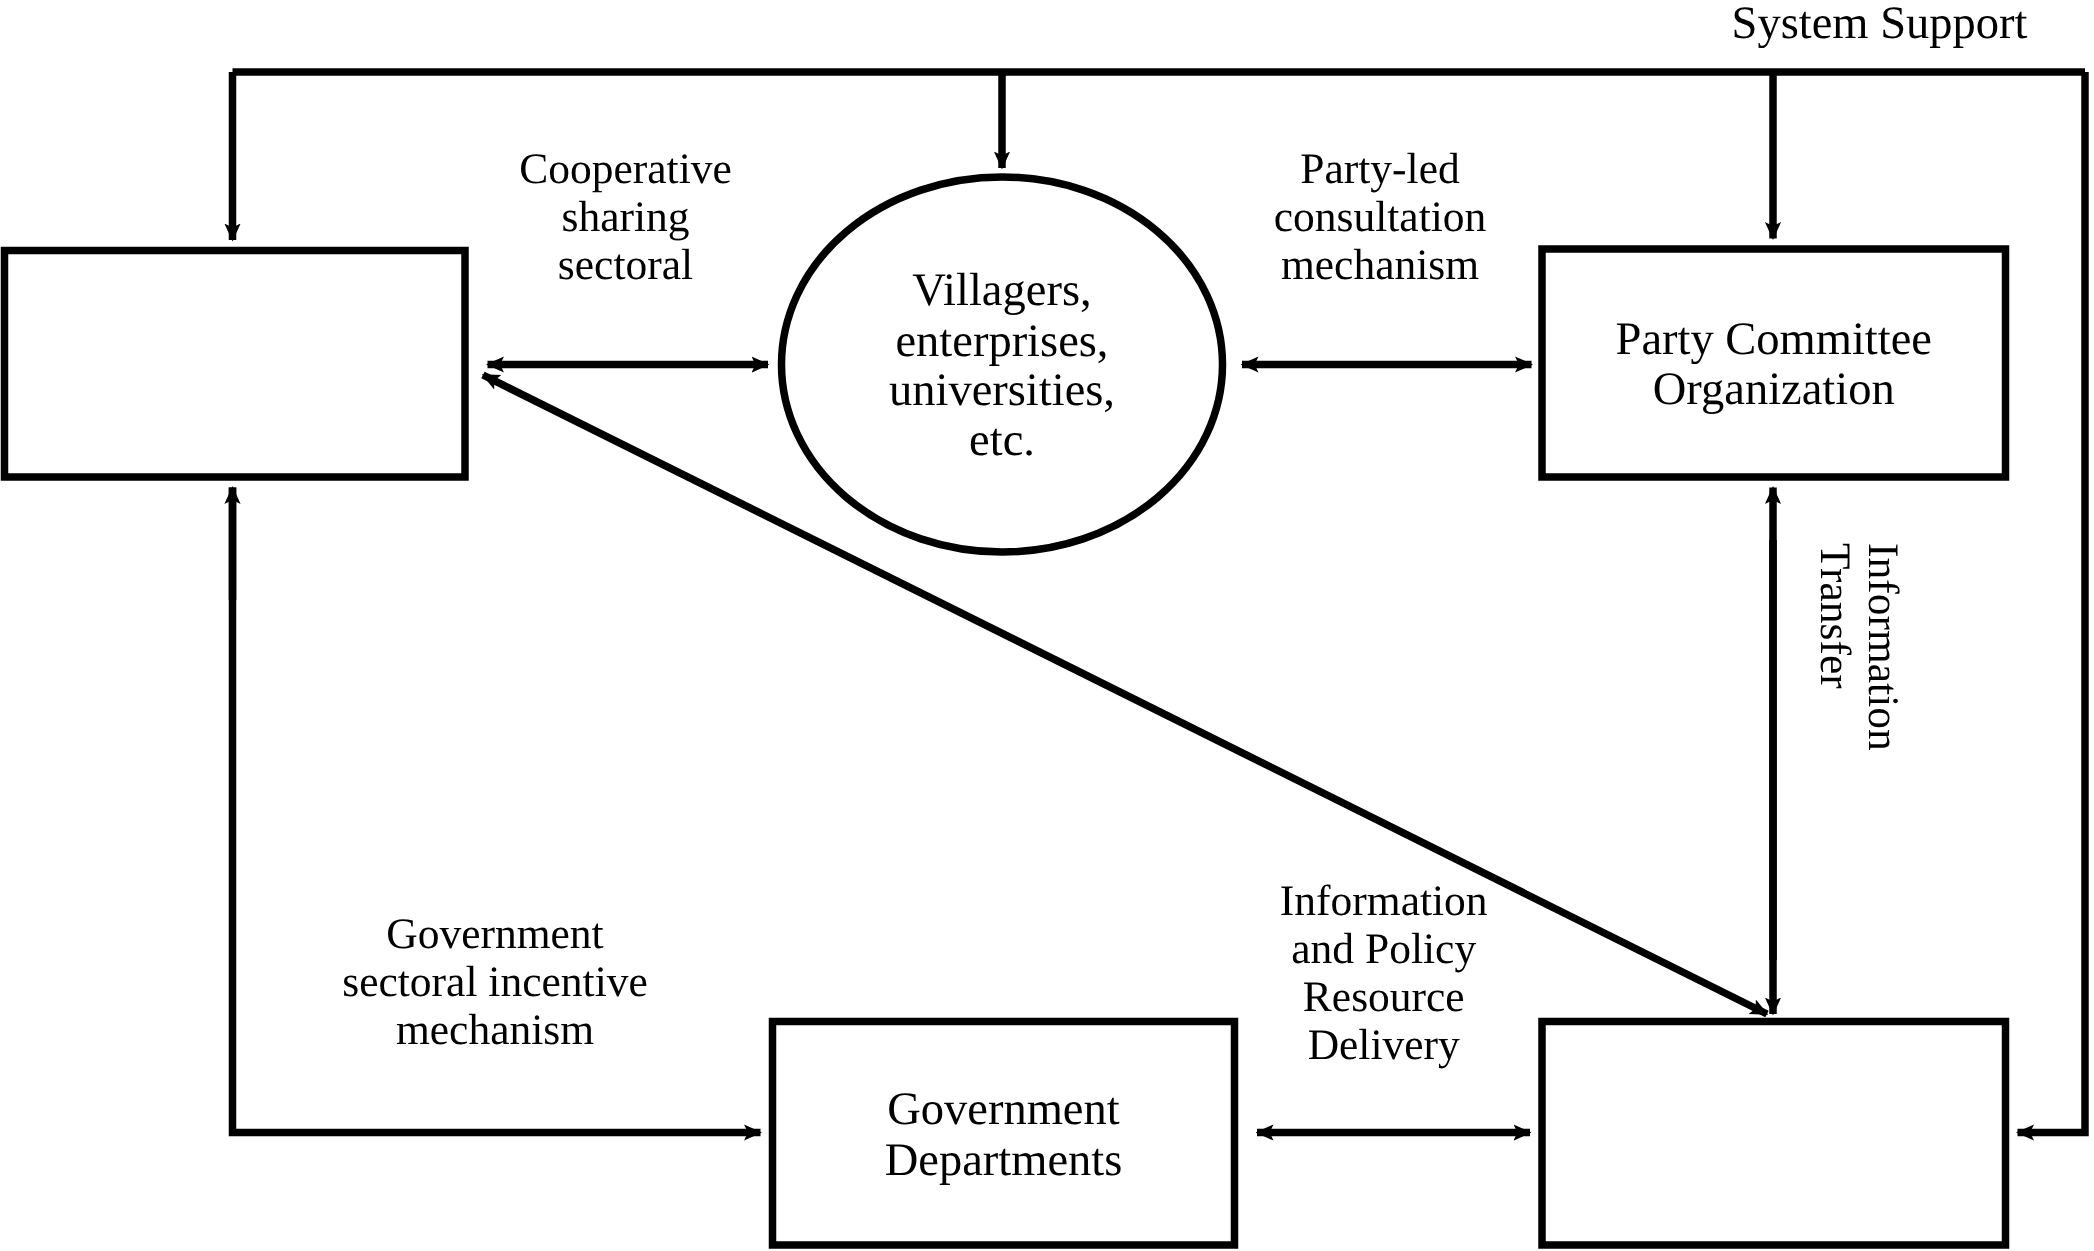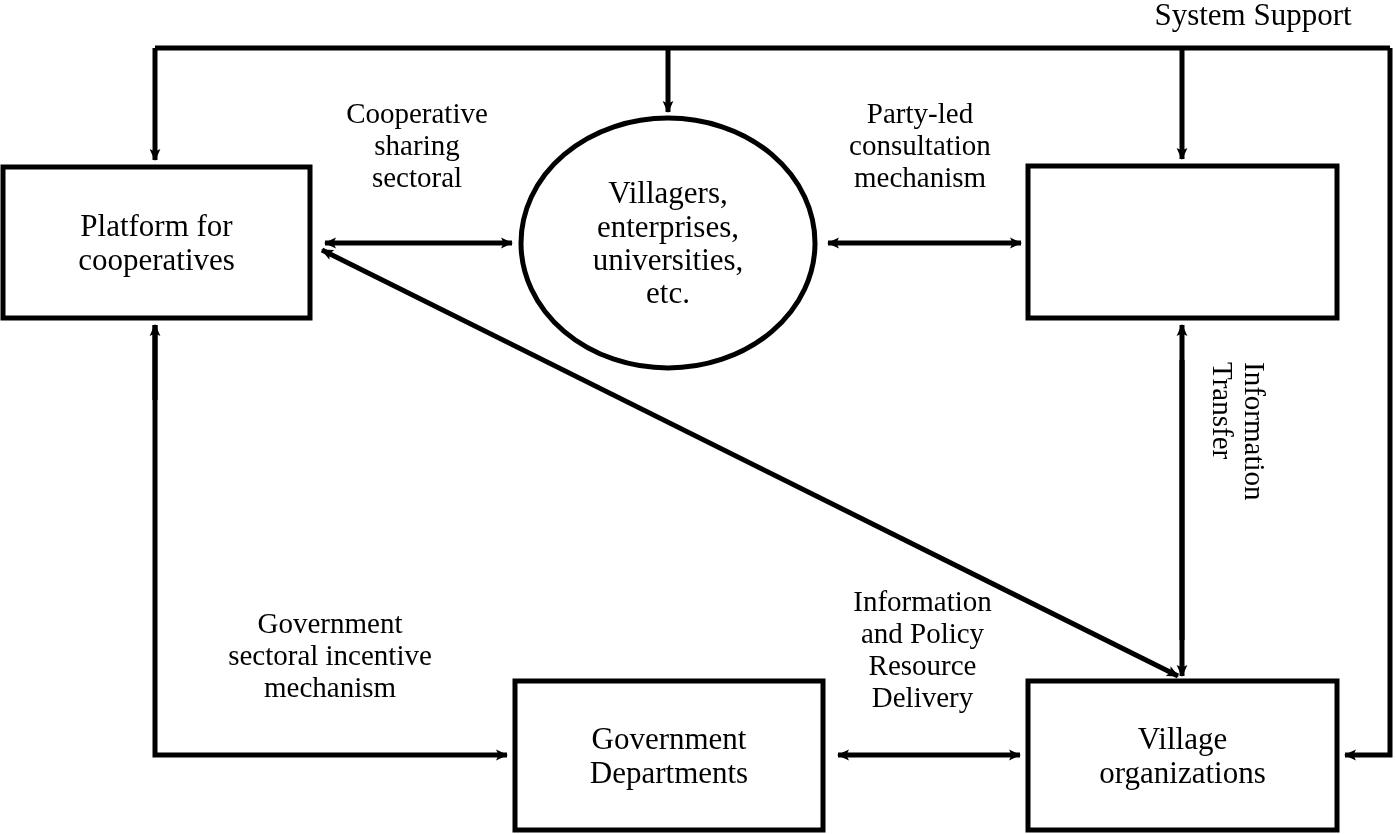--- a/index.html
+++ b/index.html
@@ -105,34 +105,32 @@
     <path d="M 828 243 L 1021 243" fill="none" stroke="#000000" stroke-width="5" marker-start="url(#ah)" marker-end="url(#ah)"></path>
 
     <path d="M 322 250 L 1178 676" fill="none" stroke="#000000" stroke-width="5" marker-start="url(#ah)" marker-end="url(#ah)"></path>
 
     <path d="M 1182 640 L 1182 325" fill="none" stroke="#000000" stroke-width="5" marker-end="url(#ah)"></path>
     <path d="M 1182 360 L 1182 676" fill="none" stroke="#000000" stroke-width="5" marker-end="url(#ah)"></path>
 
     <path d="M 838 755 L 1020 755" fill="none" stroke="#000000" stroke-width="5" marker-start="url(#ah)" marker-end="url(#ah)"></path>
   </svg>
 
-  <div class="node-label fs-node" style="left:3px; top:167px; width:307px; height:151px;">Platform for
-cooperatives</div>
 
   <div class="node-label fs-node" style="left:521px; top:148px; width:294px; height:190px;">Villagers,
 enterprises,
 universities,
 etc.</div>
 
+  <div class="node-label fs-node" style="left:1028px; top:166px; width:309px; height:152px;">Party Committee
+Organization</div>
 
   <div class="node-label fs-node" style="left:515px; top:681px; width:308px; height:149px;">Government
 Departments</div>
 
-  <div class="node-label fs-node" style="left:1028px; top:681px; width:309px; height:149px;">Village
-organizations</div>
 
   <div class="edge-label fs-title" style="left:1110px; top:-2px; width:286px;">System Support</div>
 
   <div class="edge-label fs-edge" style="left:312px; top:98px; width:210px;">Cooperative
 sharing
 sectoral</div>
 
   <div class="edge-label fs-edge" style="left:815px; top:98px; width:210px;">Party-led
 consultation
 mechanism</div>

